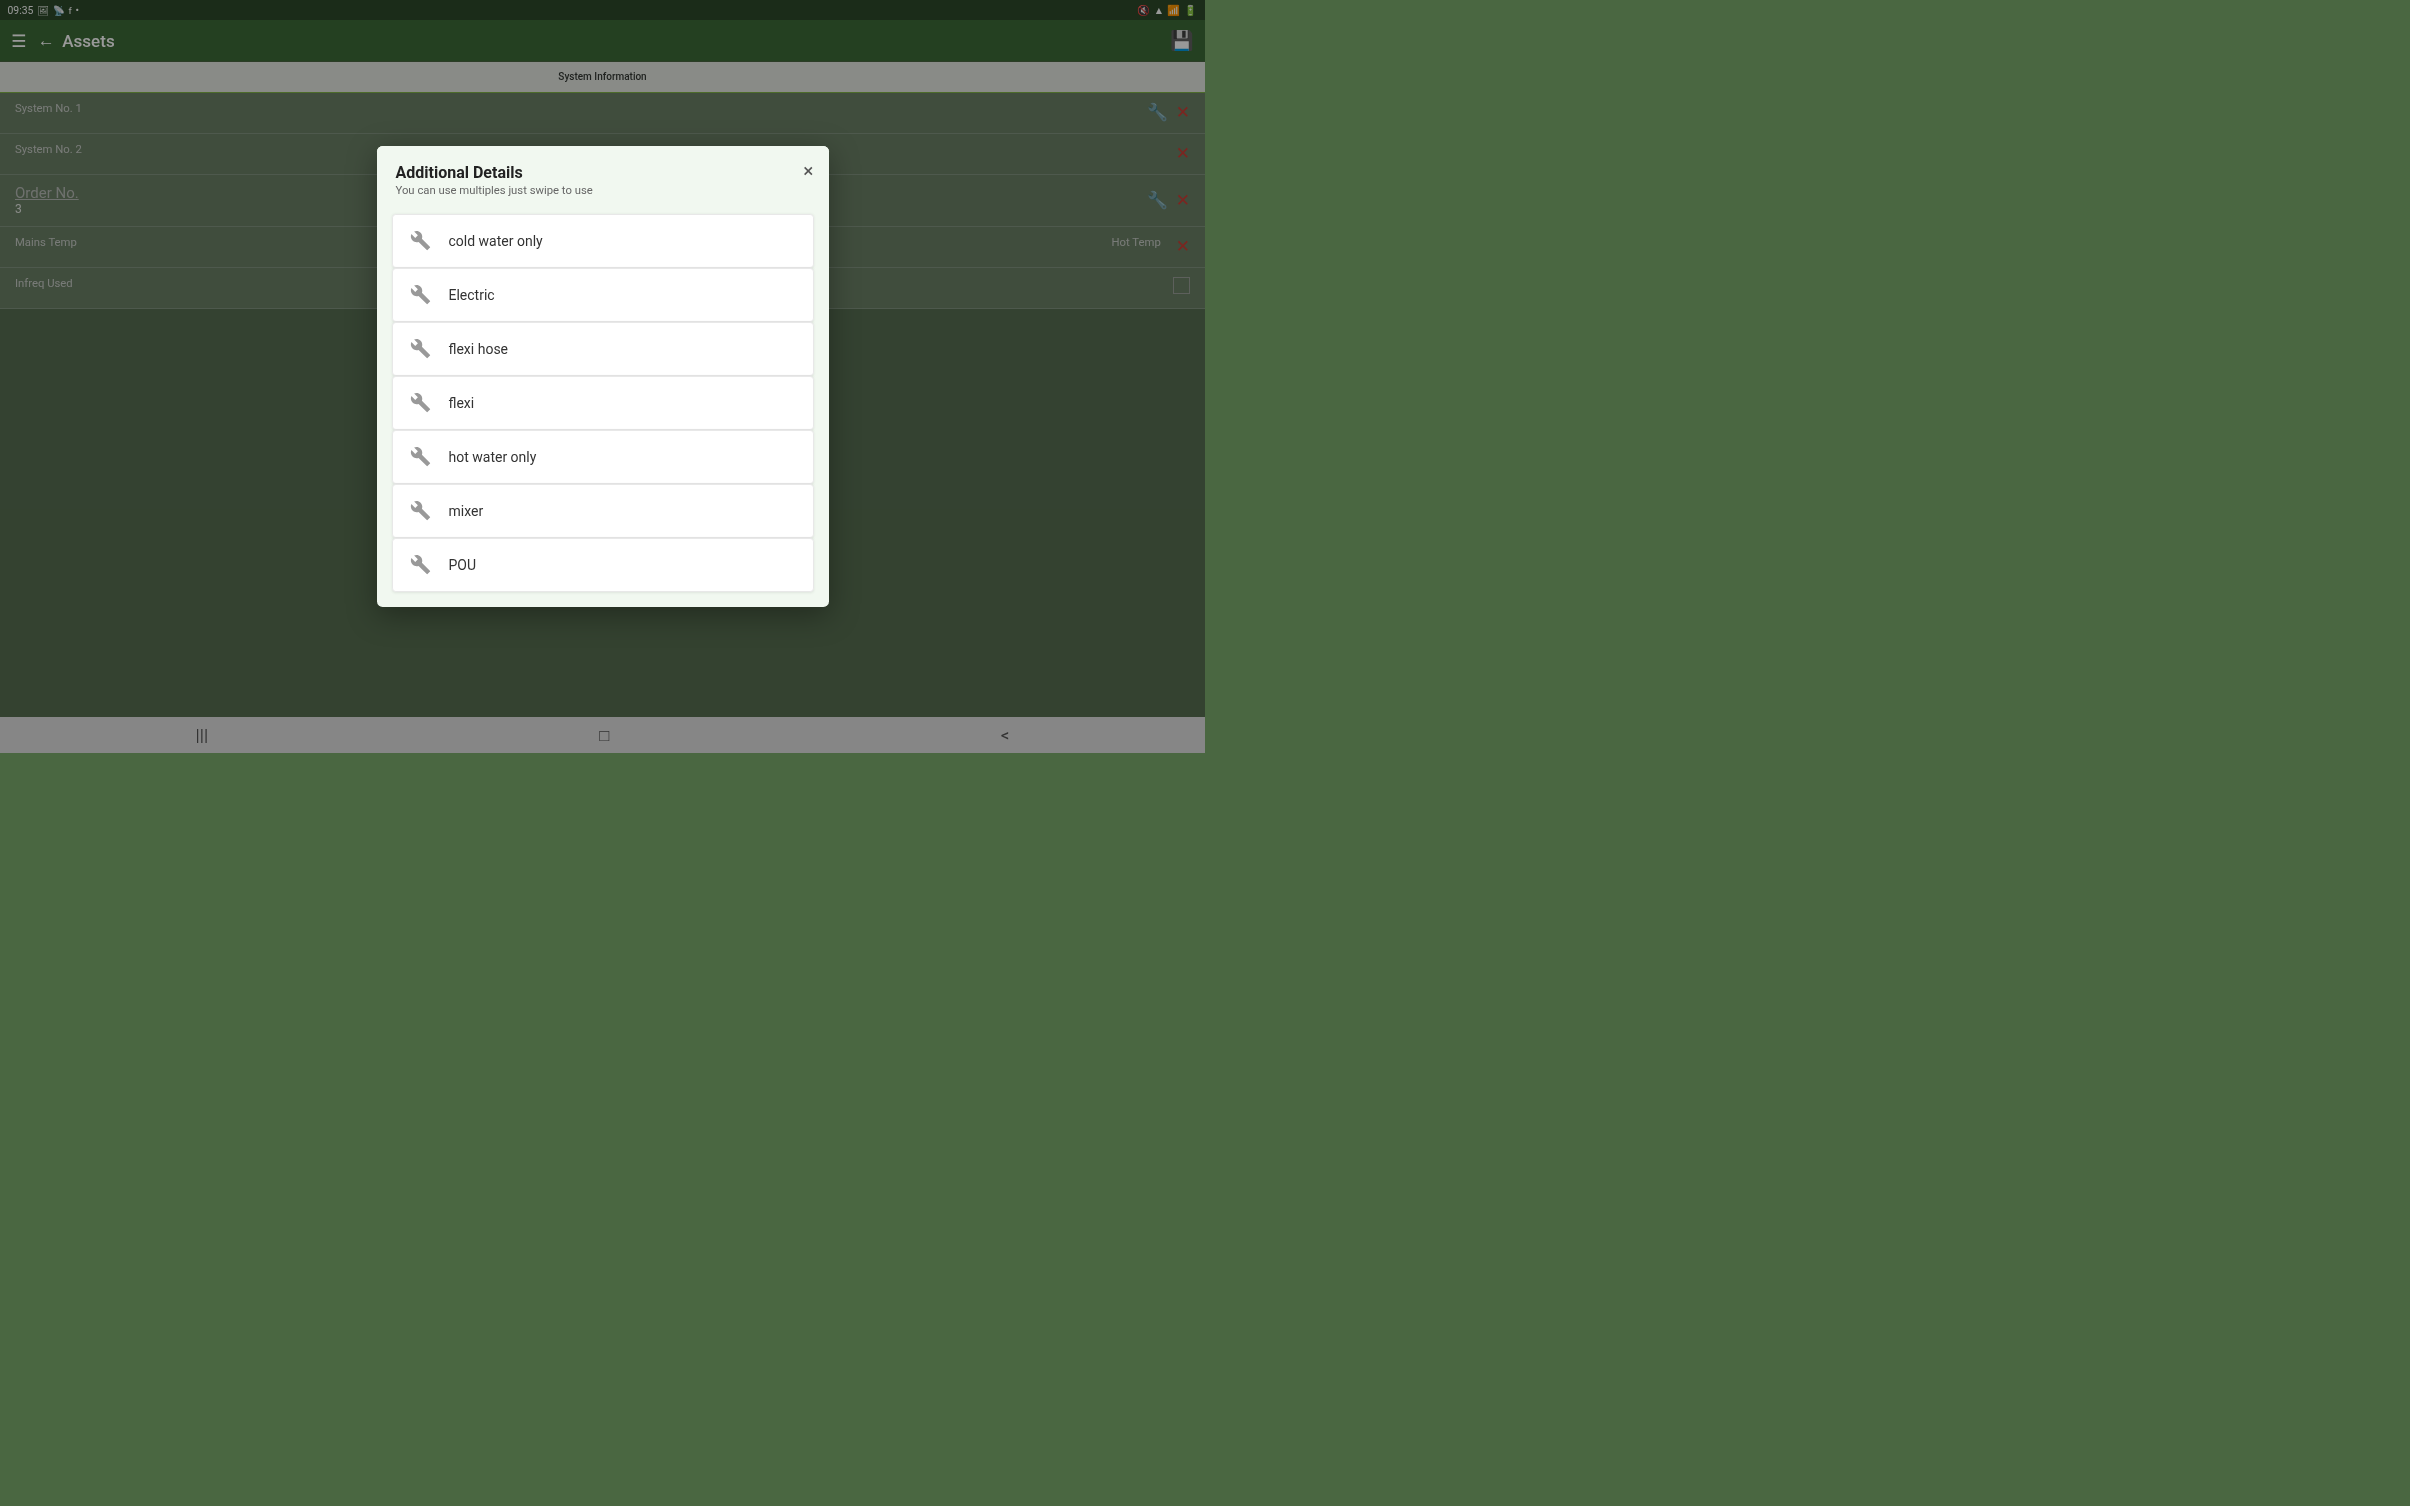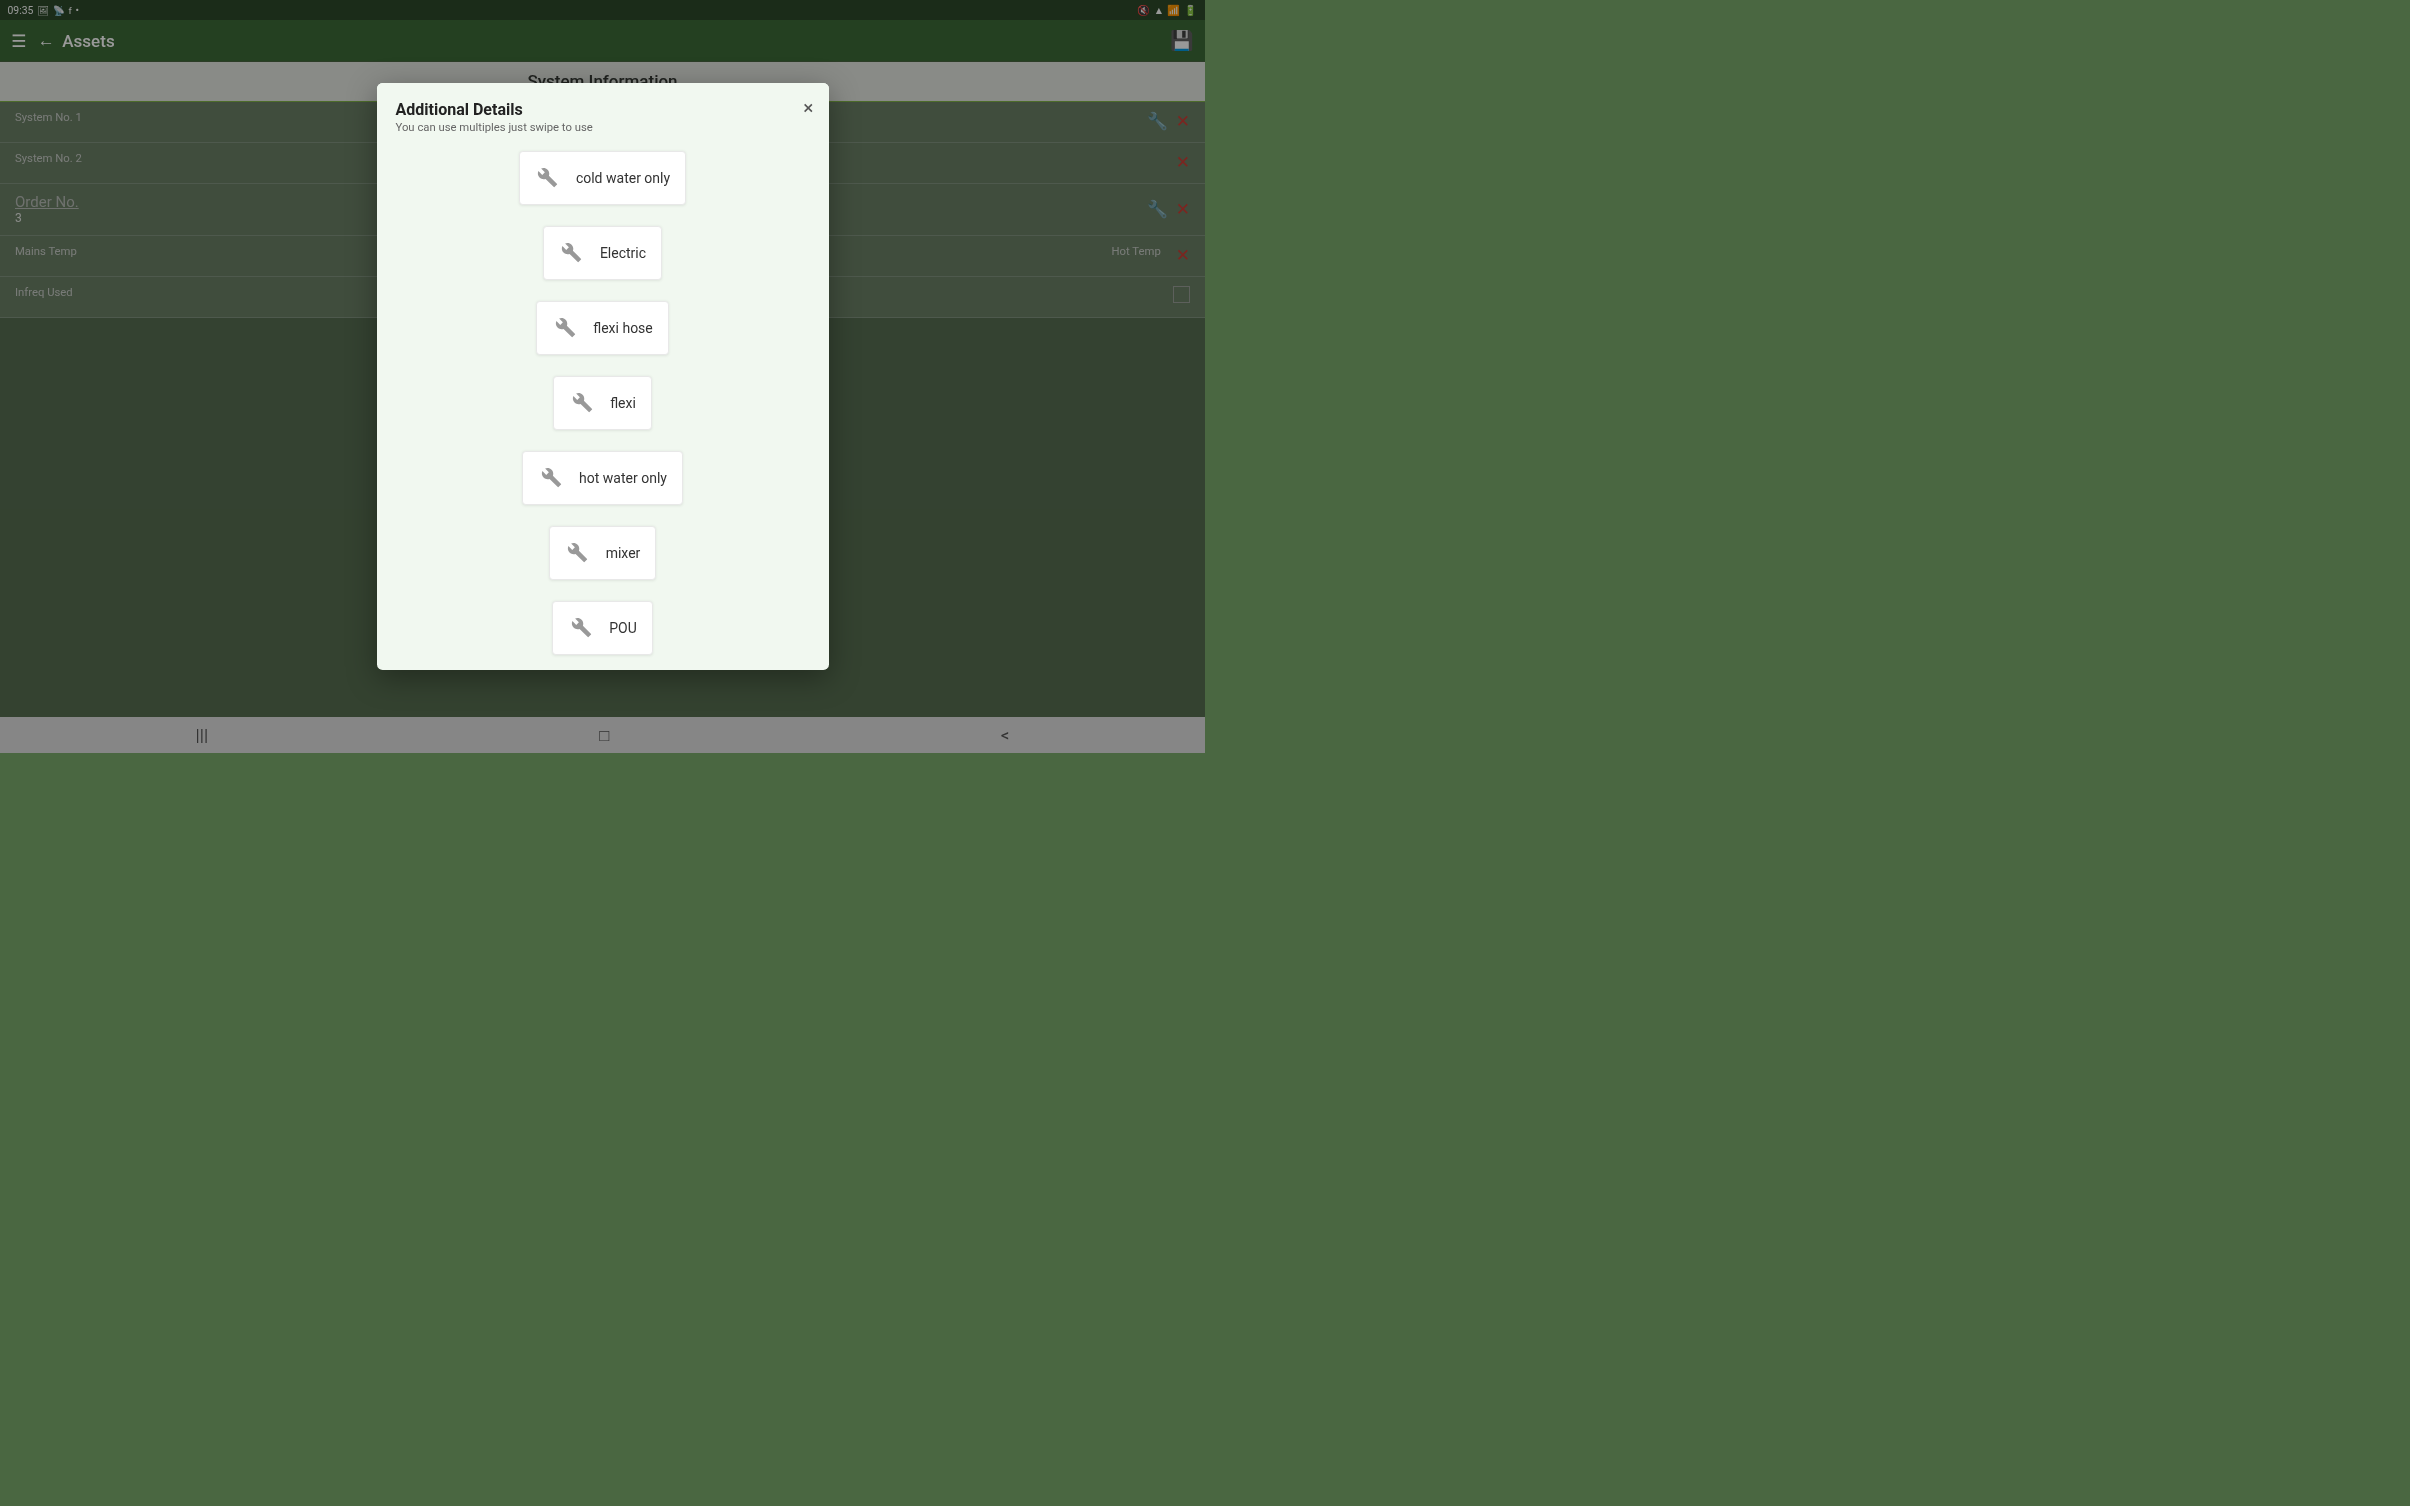--- a/index.html
+++ b/index.html
@@ -82,21 +82,21 @@
     }
 
     .bg-form {
       padding: 0;
     }
 
     .section-header {
       background: #fff;
       text-align: center;
       padding: 9.4px;
-      font-size: 17px;
+      font-size: 10px;
       color: #333;
       font-weight: 500;
       border-bottom: 1.9px solid #8bc34a;
     }
 
     .form-row {
       background: rgba(255,255,255,0.15);
       border-bottom: 0.9px solid rgba(255,255,255,0.2);
       padding: 9.4px 15px;
       display: flex;
@@ -194,22 +194,21 @@
       color: #555;
       cursor: pointer;
       line-height: 1;
     }
 
     .modal-list {
       overflow-y: auto;
       padding: 7.5px 15px 15px 15px;
       display: flex;
       flex-direction: column;
-      gap: 21px;
-      align-items: center;
+      gap: 0;
     }
 
     .list-item {
       background: #fff;
       border-radius: 3.8px;
       padding: 13px 15px;
       display: flex;
       align-items: center;
       gap: 15px;
       cursor: pointer;

